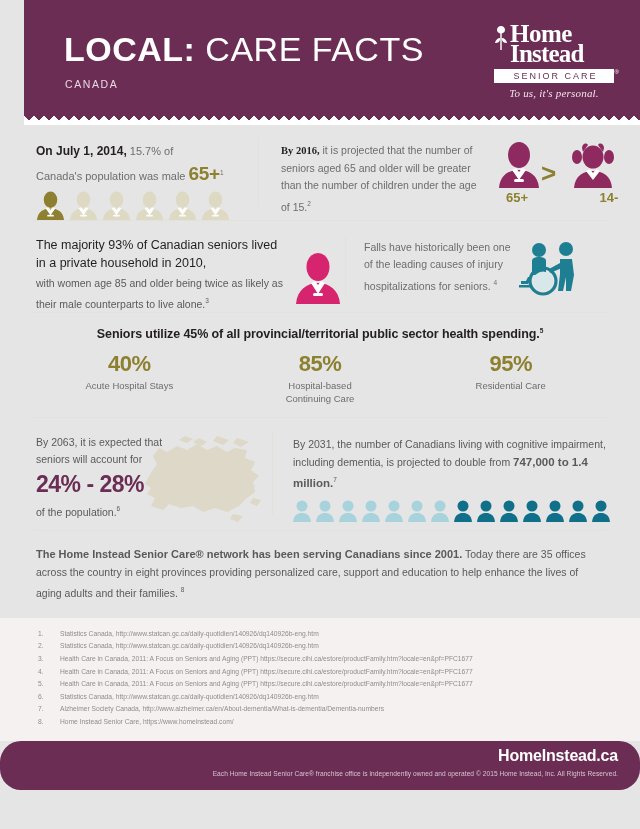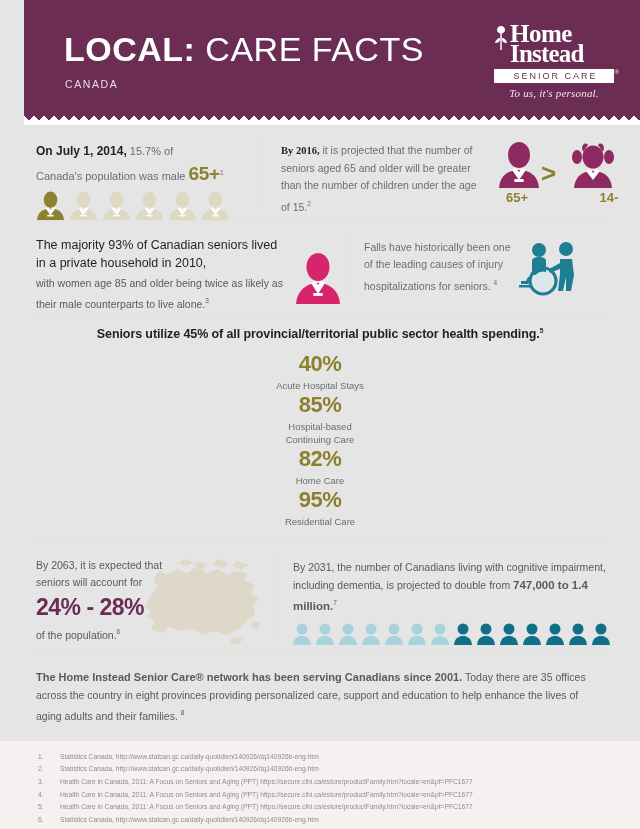--- a/index.html
+++ b/index.html
@@ -90,21 +90,21 @@
   .p3 .s { font-size:10.5px; line-height:17px; margin-top:3px;}
   .p3wrap { display:flex; }
   .pinkicon { padding-top:16px; padding-left:6px; }
 
   .p4 { flex:1; padding:18px 14px 10px 18px; display:flex; align-items:flex-start;}
   .p4 .t { font-size:10.5px; line-height:17.5px; width:152px;}
 
   
   .band { padding:14px 34px 12px 34px; }
   .band .head { font-size:12.5px; font-weight:700; color:#231f20; text-align:center; letter-spacing:-0.1px;}
-  .pcts { display:flex; margin-top:10px;flex-direction:column; }
+  .pcts { display:flex; margin-top:10px; }
   .pct { flex:1; text-align:center; }
   .pct .n { font-size:22px; font-weight:700; color:#8d8030; letter-spacing:-0.5px;}
   .pct .c { font-size:9.5px; color:#6d6d6d; line-height:13px; margin-top:2px;}
 
   
   .p5 { width:272px; padding:16px 6px 8px 36px; position:relative;}
   .p5 .t { font-size:10.5px; line-height:17px; }
   .p5 .big { font-size:23px; font-weight:700; color:#6b2d53; letter-spacing:-0.5px; margin:3px 0 2px 0;}
   .cmap { position:absolute; right:6px; top:18px; opacity:1;}
 
@@ -277,24 +277,20 @@
     <div class="band">
       <div class="head"><span>Seniors utilize 45% of all provincial/territorial public sector health spending.</span><sup>5</sup></div>
       <div class="pcts" id="pcts">
           <div class="pct">
             <div class="n">40%</div>
             <div class="c">Acute Hospital Stays</div>
           </div>
           <div class="pct">
             <div class="n">85%</div>
             <div class="c">Hospital-based<br>Continuing Care</div>
-          </div>
-          <div class="pct">
-            <div class="n">82%</div>
-            <div class="c">Home Care</div>
           </div>
           <div class="pct">
             <div class="n">95%</div>
             <div class="c">Residential Care</div>
           </div>
         </div>
     </div>
 
     <div class="hr"></div>
 

